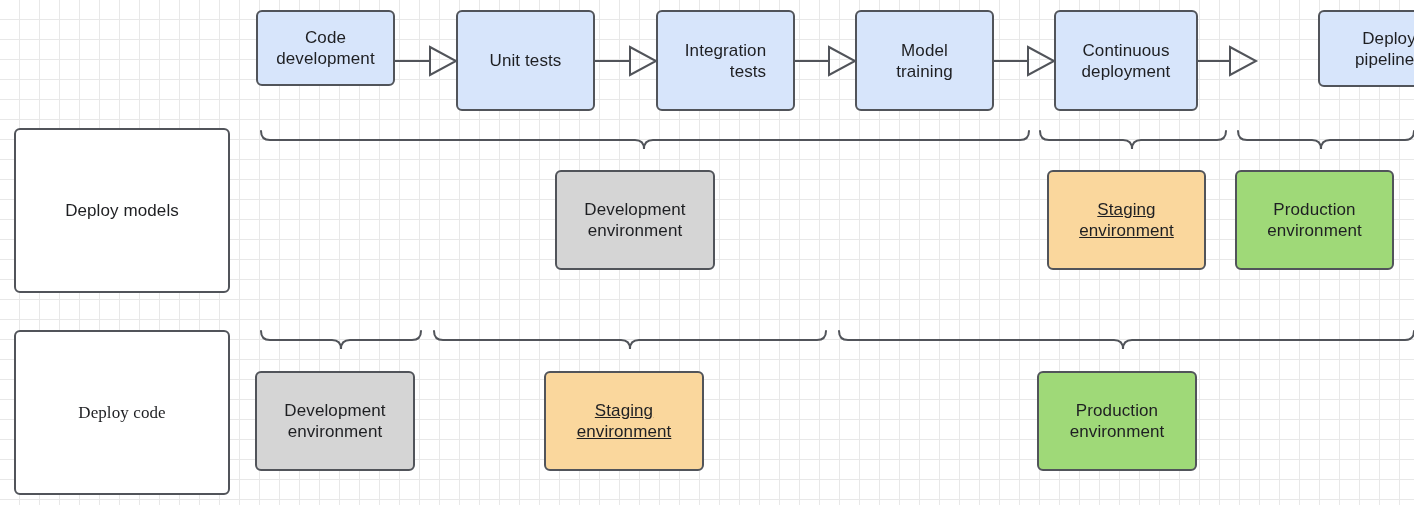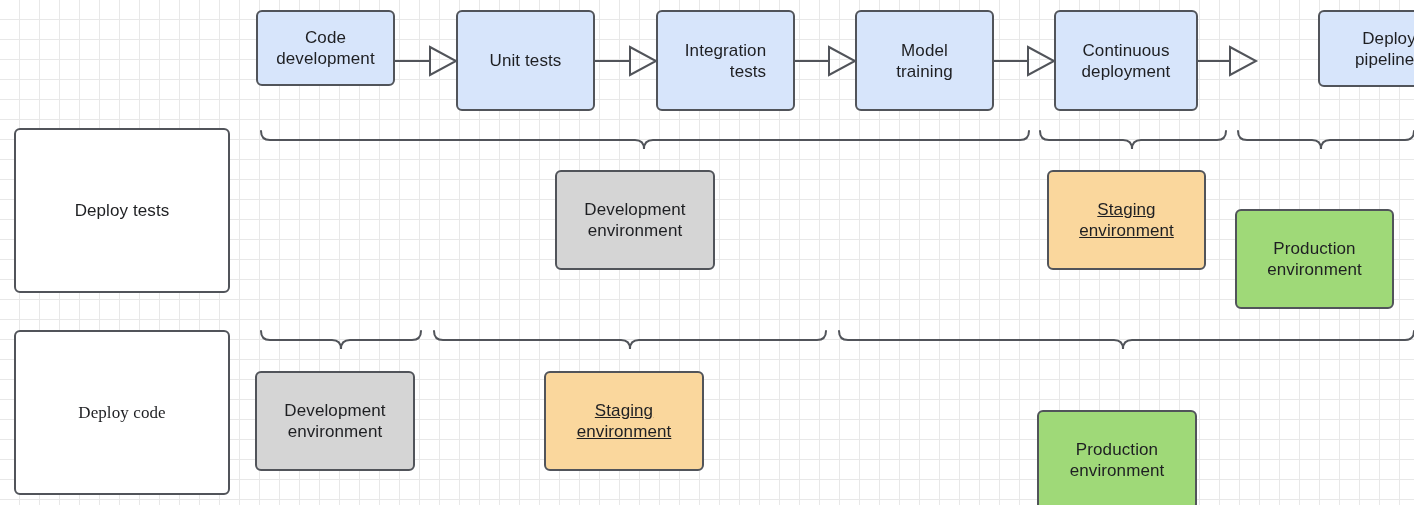--- a/index.html
+++ b/index.html
@@ -35,21 +35,21 @@
     font-size: 17px;
     line-height: 21px;
     letter-spacing: 0.1px;
     white-space: pre-line;
     padding: 2px 4px;
   }
   .n-blue   { background: #d7e5fb; }
   .n-white  { background: #ffffff; }
   .n-gray   { background: #d5d5d5; }
   .n-orange { background: #fad79d; text-decoration: underline; }
-  .n-green  { background: #9fd978; margin-top: 39px; }
+  .n-green  { background: #9fd978; }
   .brace, .arrowlink {
     position: absolute;
     overflow: visible;
     pointer-events: none;
   }
   .brace svg, .arrowlink svg { display: block; overflow: visible; }
 </style>
 </head>
 <body>
 
@@ -88,21 +88,21 @@
         <line x1="0" y1="20" x2="34" y2="20" stroke="#51545a" stroke-width="2"></line>
         <path d="M 34 6 L 60 20 L 34 34 Z" fill="none" stroke="#51545a" stroke-width="2" stroke-linejoin="miter"></path>
       </svg>
     </div>
     <div class="arrowlink" style="left:1198px;top:40.5px;width:58px;height:40px;">
       <svg width="58" height="40" viewBox="0 0 58 40">
         <line x1="0" y1="20" x2="32" y2="20" stroke="#51545a" stroke-width="2"></line>
         <path d="M 32 6 L 58 20 L 32 34 Z" fill="none" stroke="#51545a" stroke-width="2" stroke-linejoin="miter"></path>
       </svg>
     </div>
-    <div class="node n-white" style="left:14px;top:128px;width:216px;height:165px;">Deploy tests</div>
+    <div class="node n-white" style="left:14px;top:128px;width:216px;height:165px;">Deploy models</div>
     <div class="brace" style="left:255px;top:130px;width:768px;height:26px;">
       <svg width="780" height="26" viewBox="-6 0 780 26">
         <path d="M 0 1 Q 0 10 9 10 L 374 10 Q 383 10 383 19 Q 383 10 392 10 L 759 10 Q 768 10 768 1" fill="none" stroke="#51545a" stroke-width="2" stroke-linecap="round"></path>
       </svg>
     </div>
     <div class="brace" style="left:1034px;top:130px;width:186px;height:26px;">
       <svg width="198" height="26" viewBox="-6 0 198 26">
         <path d="M 0 1 Q 0 10 9 10 L 83 10 Q 92 10 92 19 Q 92 10 101 10 L 177 10 Q 186 10 186 1" fill="none" stroke="#51545a" stroke-width="2" stroke-linecap="round"></path>
       </svg>
     </div>

